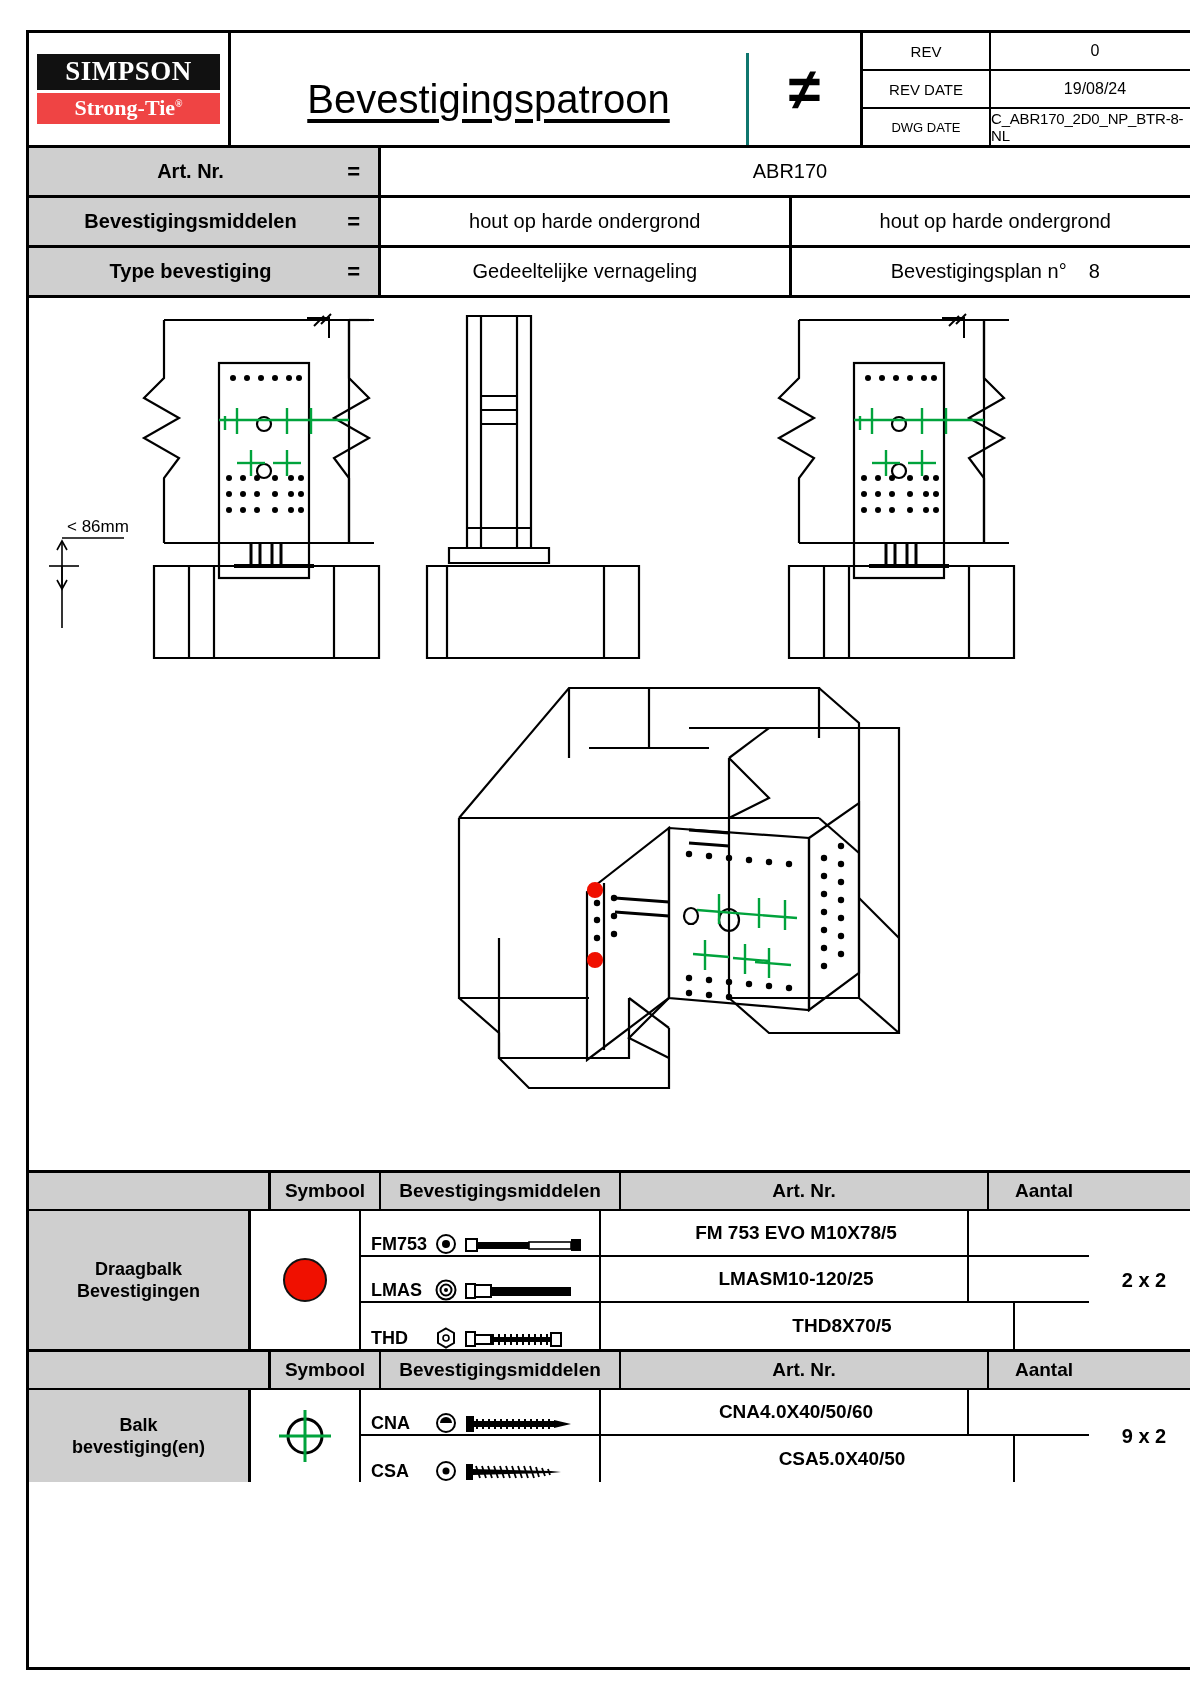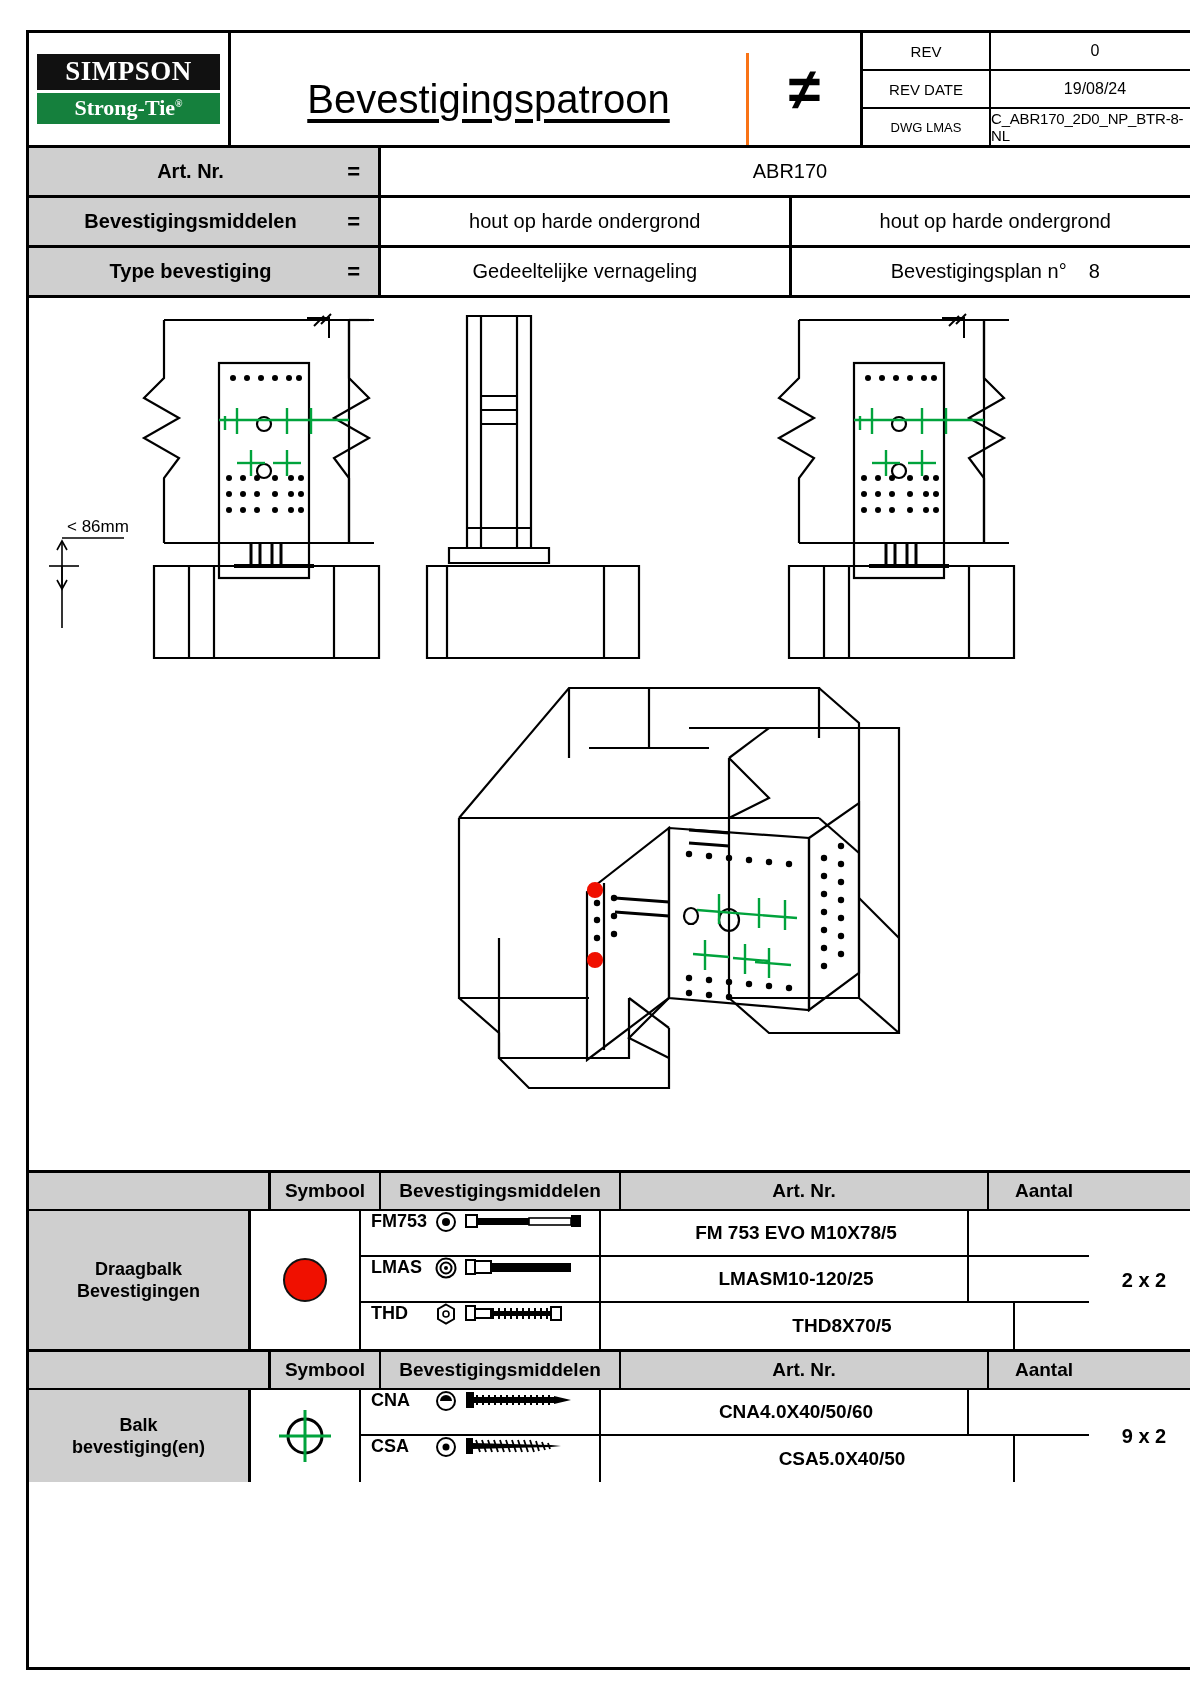--- a/index.html
+++ b/index.html
@@ -37,38 +37,38 @@
     color:#fff;
     font-weight:bold;
     font-size:27px;
     letter-spacing:0.5px;
     width:100%;
     text-align:center;
     padding:2px 0 3px 0;
     font-family:"Liberation Serif", serif;
   }
   .logo-bot {
-    background:#15803d;
+    background:#ef4444;
     color:#fff;
     font-weight:bold;
     font-size:22px;
     width:100%;
     text-align:center;
     padding:2px 0 3px 0;
     margin-top:3px;
     font-family:"Liberation Serif", serif;
     position:relative;
   }
   .logo-bot .reg { font-size:10px; vertical-align:super; }
   .title-cell {
     flex:1;
     display:flex;
     align-items:center;
     justify-content:center;
-    border-right:3px solid #f97316;
+    border-right:3px solid #0f766e;
     margin-top:20px;
   }
   .title-cell .title {
     font-size:40px;
     text-decoration:underline;
     text-underline-offset:6px;
     font-family:"Liberation Sans", sans-serif;
   }
   .sym-cell {
     width:114px;
@@ -143,21 +143,21 @@
   .c-fix  { width:240px; }
   .c-art  { width:368px; }
   .c-qty  { width:110px; border-right:none; font-weight:bold; }
   .hdr { background:#cfcfcf; font-weight:bold; height:38px; border-bottom:2px solid #000; font-size:19px;padding-left:20px; }
   .hdr .cell { font-size:19px; }
   .sub-rows { display:flex; flex-direction:column; flex:1; }
   .sub-row { display:flex; height:46px; border-bottom:2px solid #000; }
   .sub-row:last-child { border-bottom:none;gap:46px; }
   .fix-cell {
     width:240px; border-right:2px solid #000;
-    display:flex; align-items:flex-start; gap:8px; padding-left:10px;
+    display:flex; align-items:flex-end; gap:8px; padding-left:10px;
     font-weight:bold; font-size:18px;
   }
   .fix-cell .fix-label { width:56px; }
   .art-cell { width:368px; border-right:2px solid #000; display:flex; align-items:center; justify-content:center; font-weight:bold; font-size:19px;padding-left:24px;}
   .qty-cell { width:110px; display:flex; align-items:center; justify-content:center; font-weight:bold; font-size:20px;}
   .sym-cell-l { width:110px; border-right:2px solid #000; display:flex; align-items:center; justify-content:center; }
   .red-dot { width:44px; height:44px; border-radius:50%; background:#f01000; border:2px solid #111; }
 </style>
 </head>
 <body>
@@ -178,21 +178,21 @@
     <div class="rev-block">
       <div class="rev-row">
         <div class="rev-label">REV</div>
         <div class="rev-value">0</div>
       </div>
       <div class="rev-row">
         <div class="rev-label">REV DATE</div>
         <div class="rev-value">19/08/24</div>
       </div>
       <div class="rev-row dwg">
-        <div class="rev-label">DWG LMAS</div>
+        <div class="rev-label">DWG DATE</div>
         <div class="rev-value">C_ABR170_2D0_NP_BTR-8-NL</div>
       </div>
     </div>
   </div>
 
   <div class="info-row">
     <div class="info-label">
       <span class="lbl">Art. Nr.</span>
       <span class="eq">=</span>
     </div>

